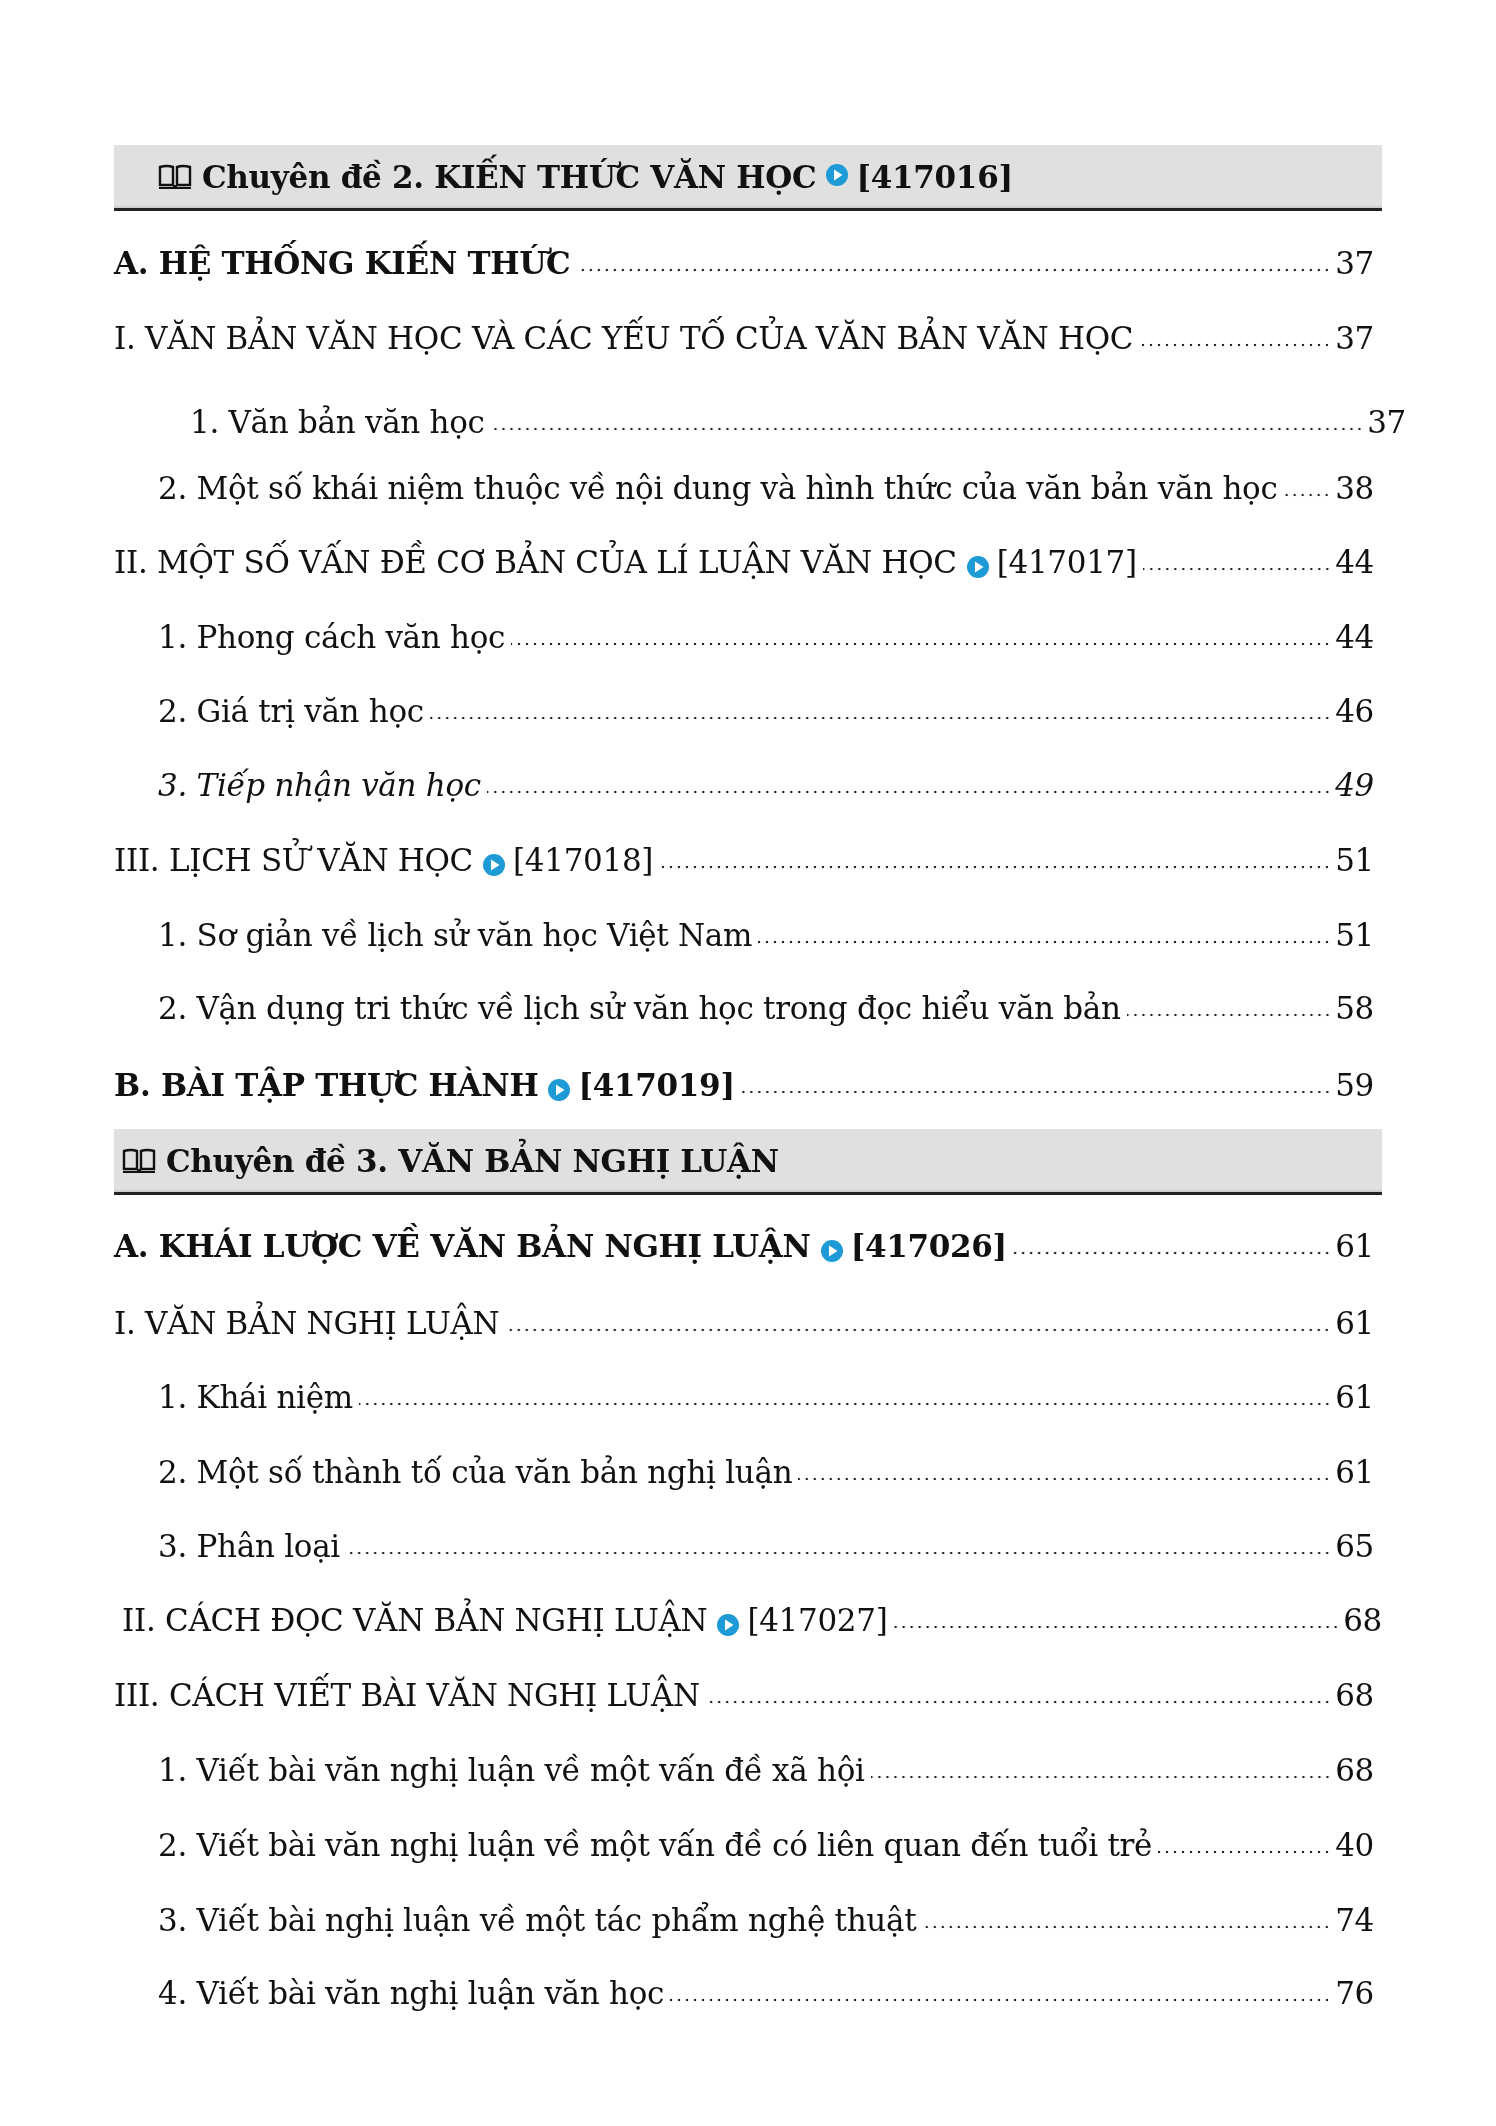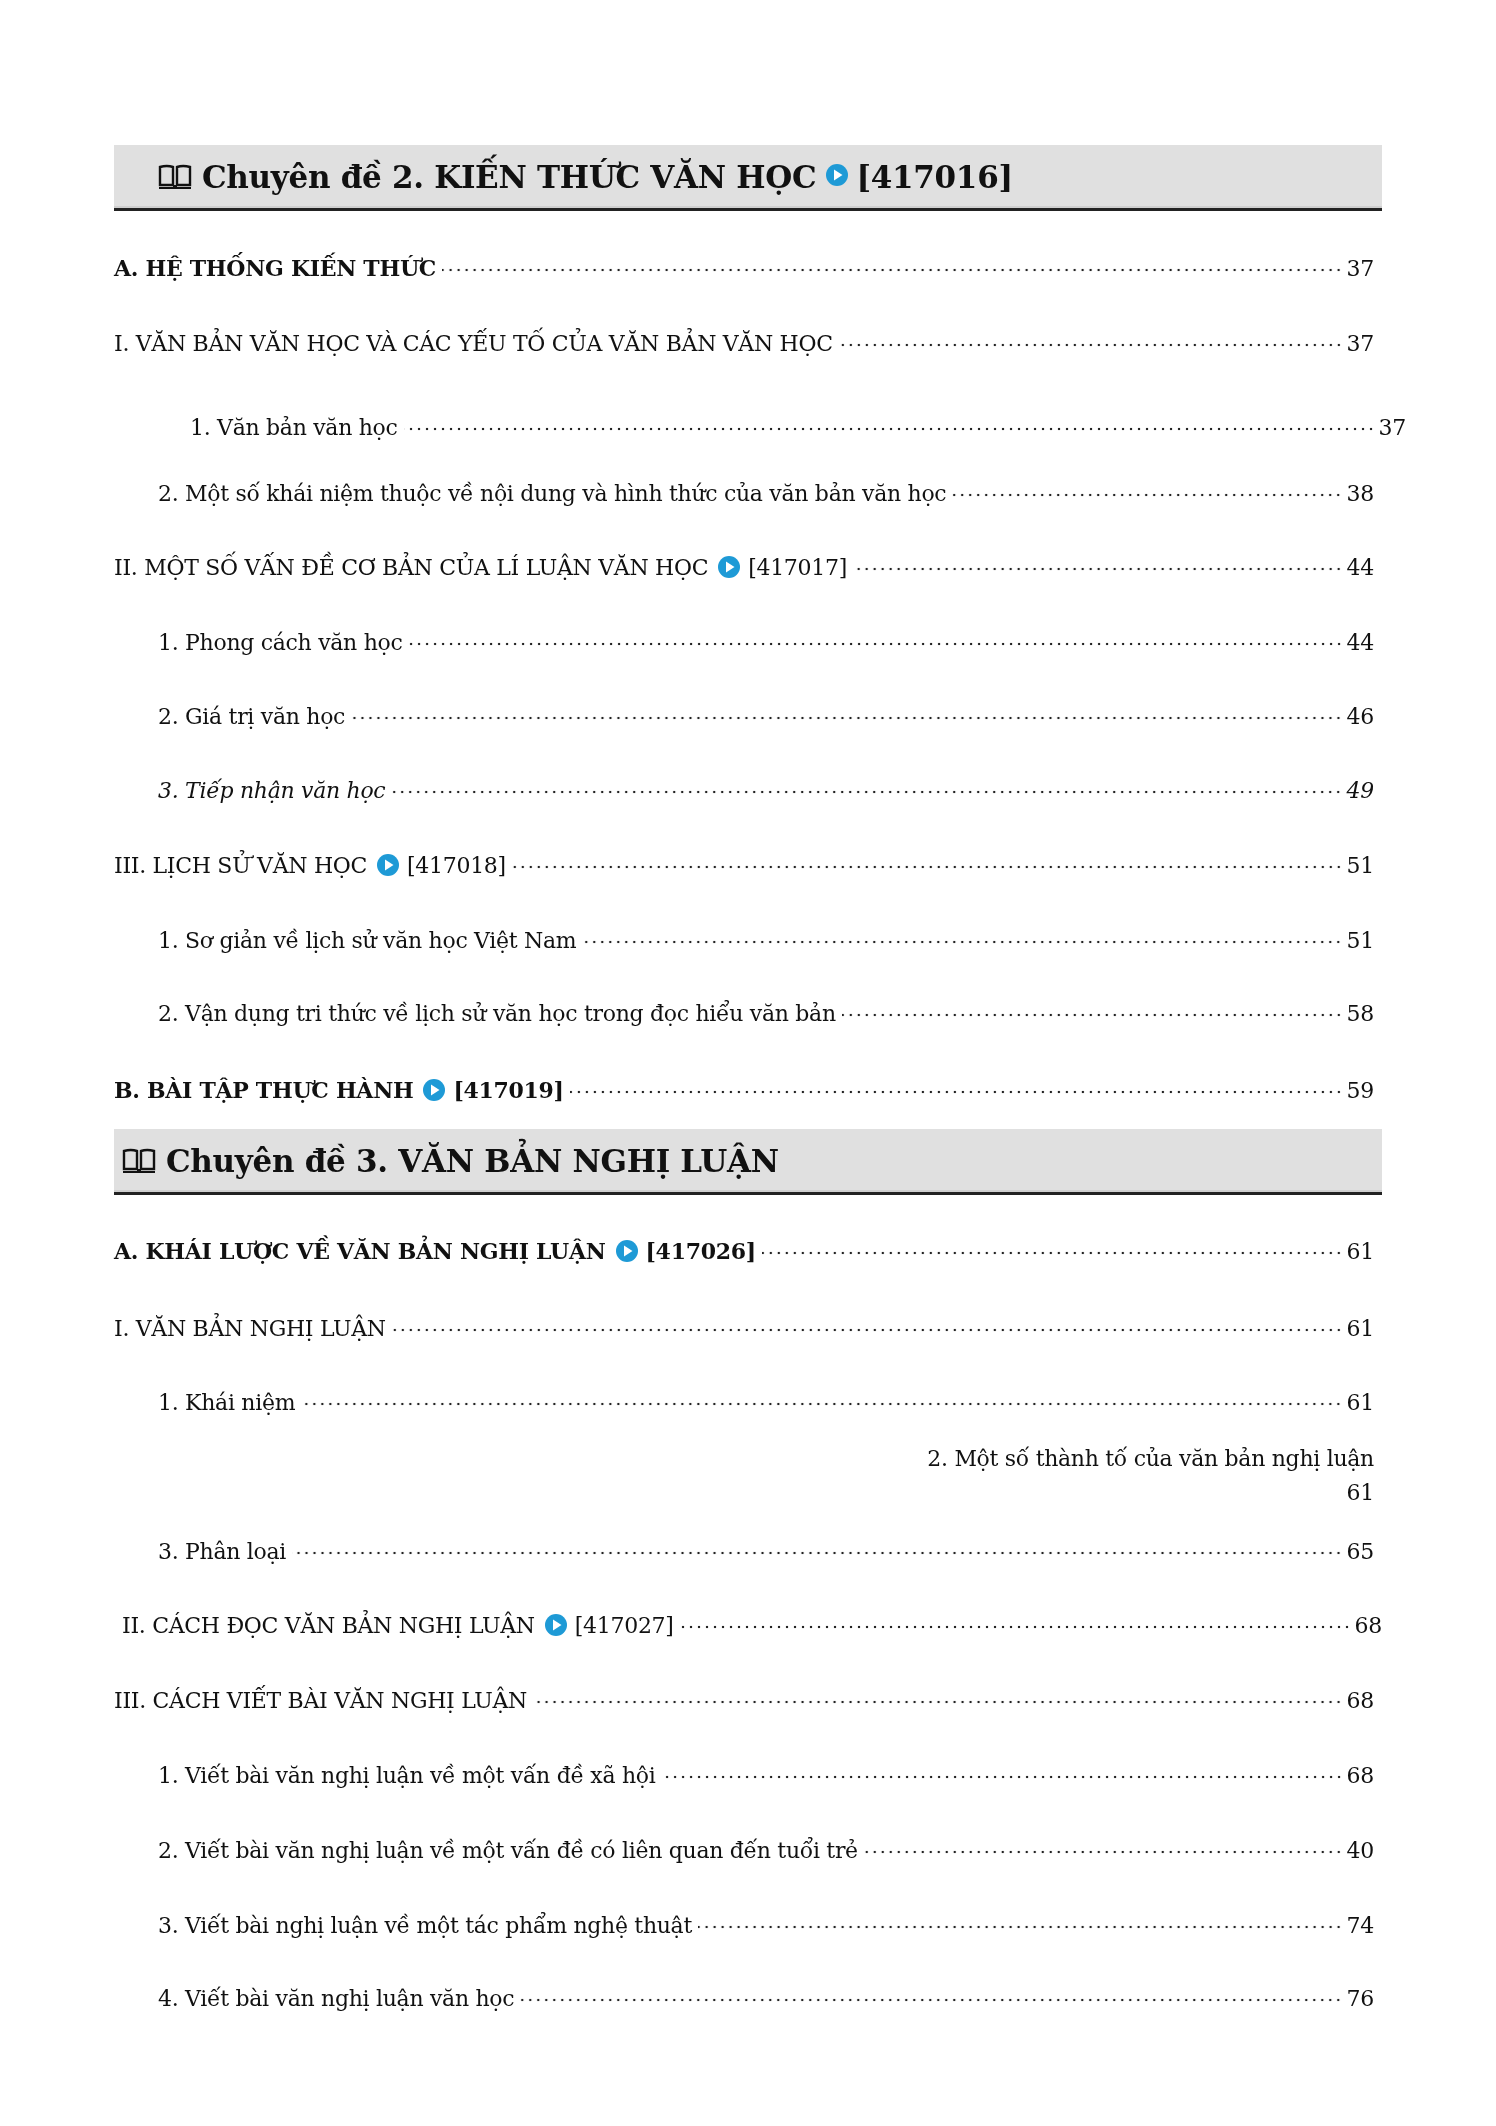--- a/index.html
+++ b/index.html
@@ -16,21 +16,21 @@
     box-shadow: inset 0 -6px 0 -4px #cfcfcf;
     display: flex; align-items: center;
     box-sizing: border-box; padding-left: 8px;
     font-weight: bold; font-size: 31px; letter-spacing: -0.3px;
   }
   .book-icon { width: 34px; height: 26px; margin-right: 10px; display: inline-block; }
   .play-icon { display: inline-block; width: 22px; height: 22px; margin: 0 8px 0 10px; vertical-align: middle; position: relative; top: -2px; }
   .row {
     position: absolute; left: 0; width: 1260px; height: 44px;
     display: flex; align-items: flex-end;
-    font-size: 22px; letter-spacing: -0.3px; white-space: nowrap;
+    font-size: 31px; letter-spacing: -0.3px; white-space: nowrap;
   }
   .row.sub { left: 44px; width: 1216px; }
   .row.bold { font-weight: bold; }
   .row .label { flex: 0 0 auto; }
   .row .id { flex: 0 0 auto; }
   .row .leader {
     flex: 1 1 auto; margin: 0 4px 9px 6px; height: 4px;
     background-image: radial-gradient(circle, #222 1.3px, transparent 1.6px);
     background-size: 8px 4px; background-repeat: repeat-x; background-position: right center;
   }
@@ -155,21 +155,21 @@
   <div class="row" style="top:1297px;">
     <span class="label">I. VĂN BẢN NGHỊ LUẬN</span>
     <span class="leader"></span>
     <span class="page">61</span>
   </div>
   <div class="row sub" style="top:1371px;">
     <span class="label">1. Khái niệm</span>
     <span class="leader"></span>
     <span class="page">61</span>
   </div>
-  <div class="row sub" style="top:1446px;flex-direction:column;">
+  <div class="row sub" style="top:1446px;">
     <span class="label">2. Một số thành tố của văn bản nghị luận</span>
     <span class="leader"></span>
     <span class="page">61</span>
   </div>
   <div class="row sub" style="top:1520px;">
     <span class="label">3. Phân loại</span>
     <span class="leader"></span>
     <span class="page">65</span>
   </div>
   <div class="row" style="top:1594px;margin-left:8px;">

